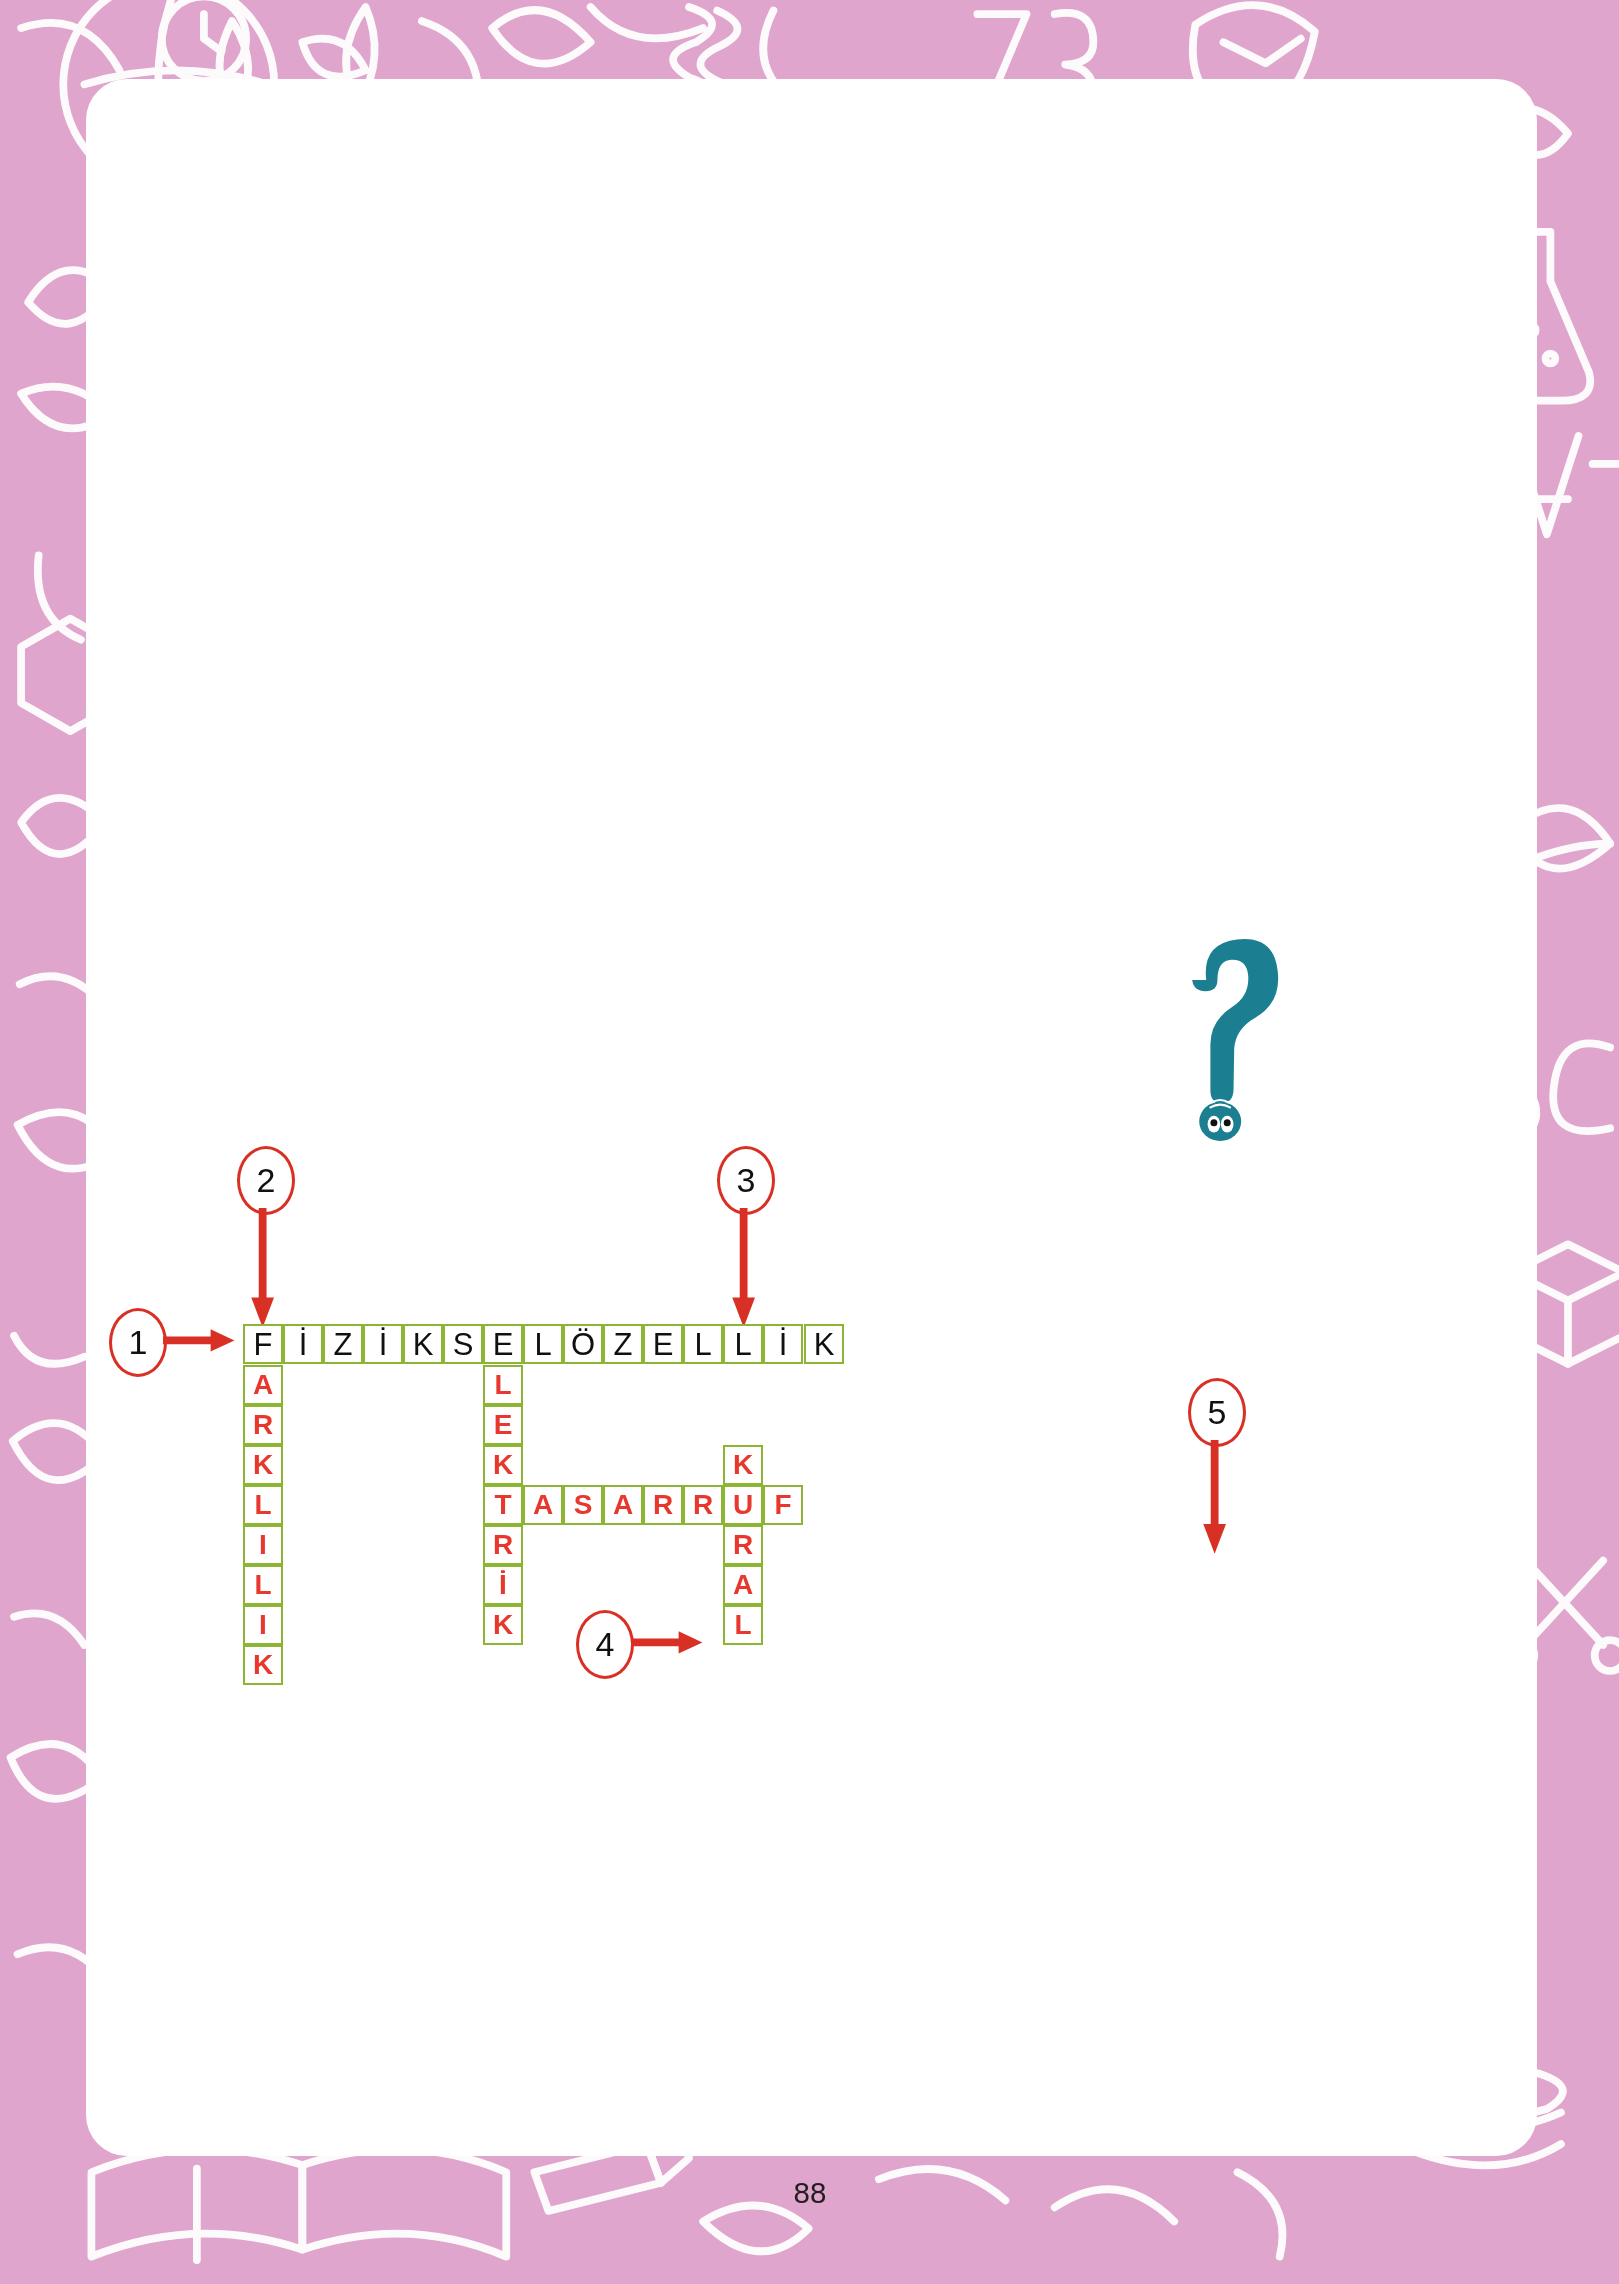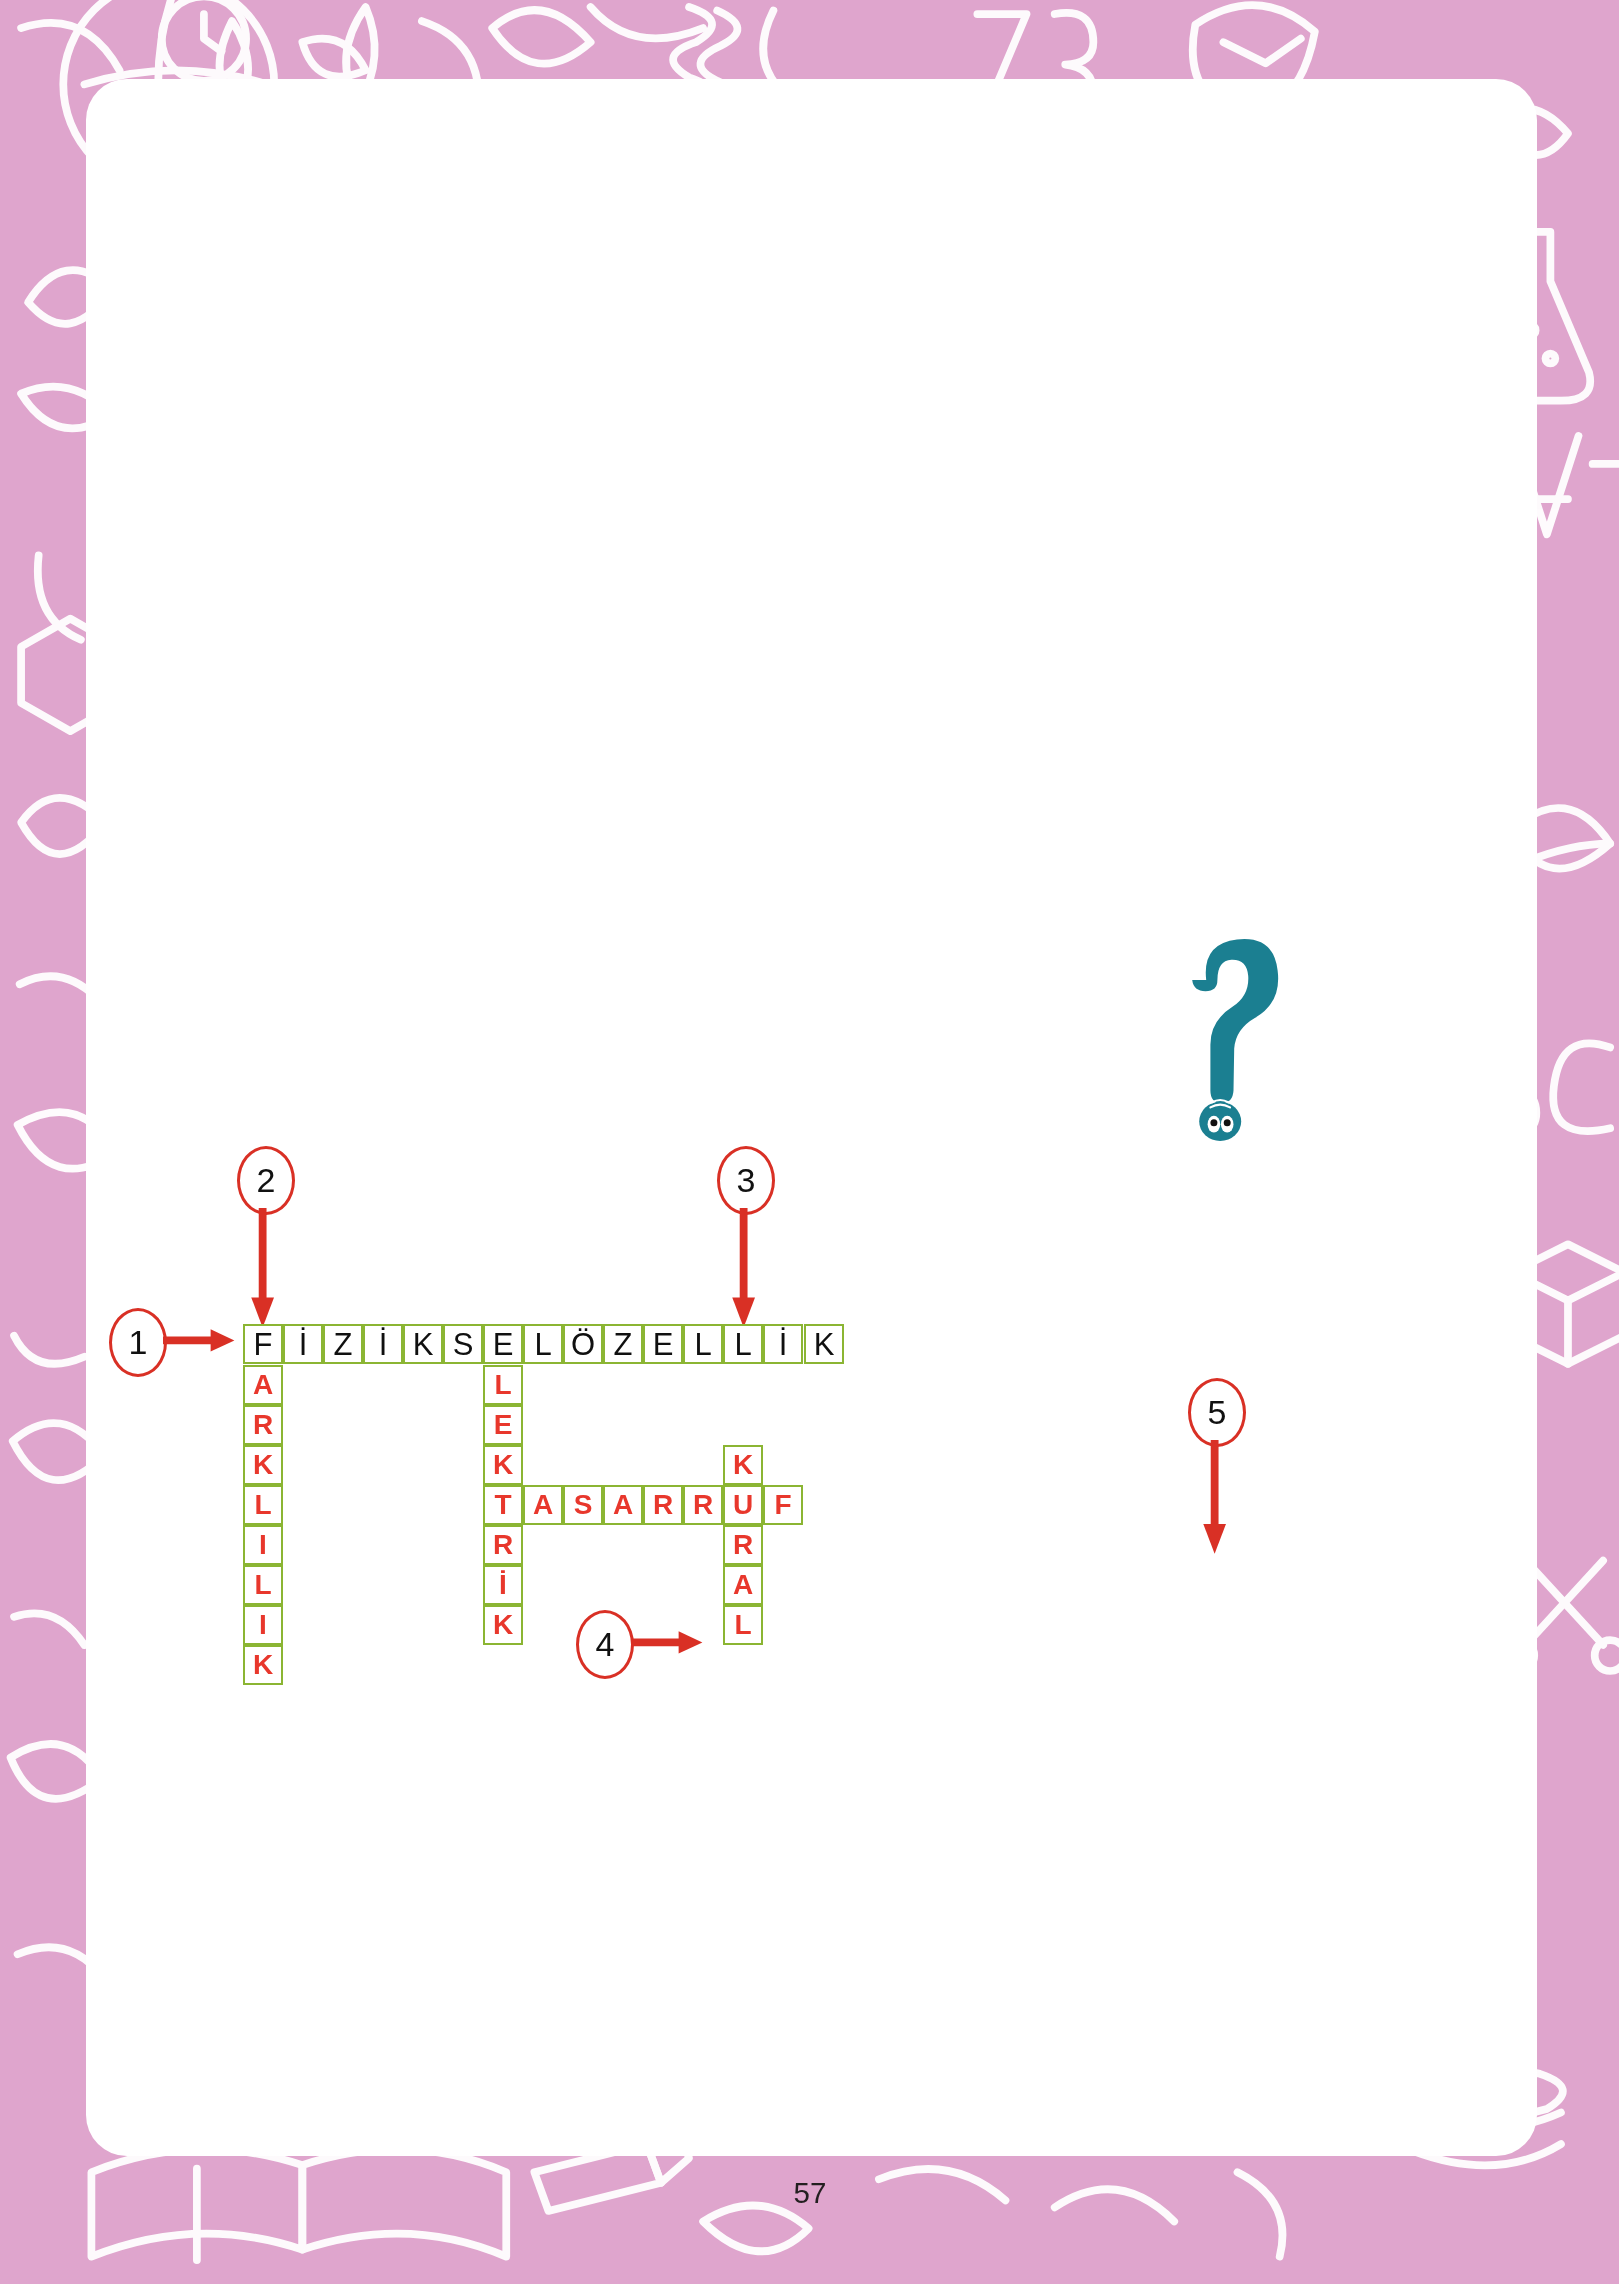--- a/index.html
+++ b/index.html
@@ -369,14 +369,14 @@
       </div>
       <div class="cell red-letter" style="left: 723px; top: 1565px;">
         <span>A</span>
       </div>
       <div class="cell red-letter" style="left: 723px; top: 1605px;">
         <span>L</span>
       </div>
     </div>
 </div>
 
-<div id="page-number">57</div>
+<div id="page-number">88</div>
 
 
 </body></html>

